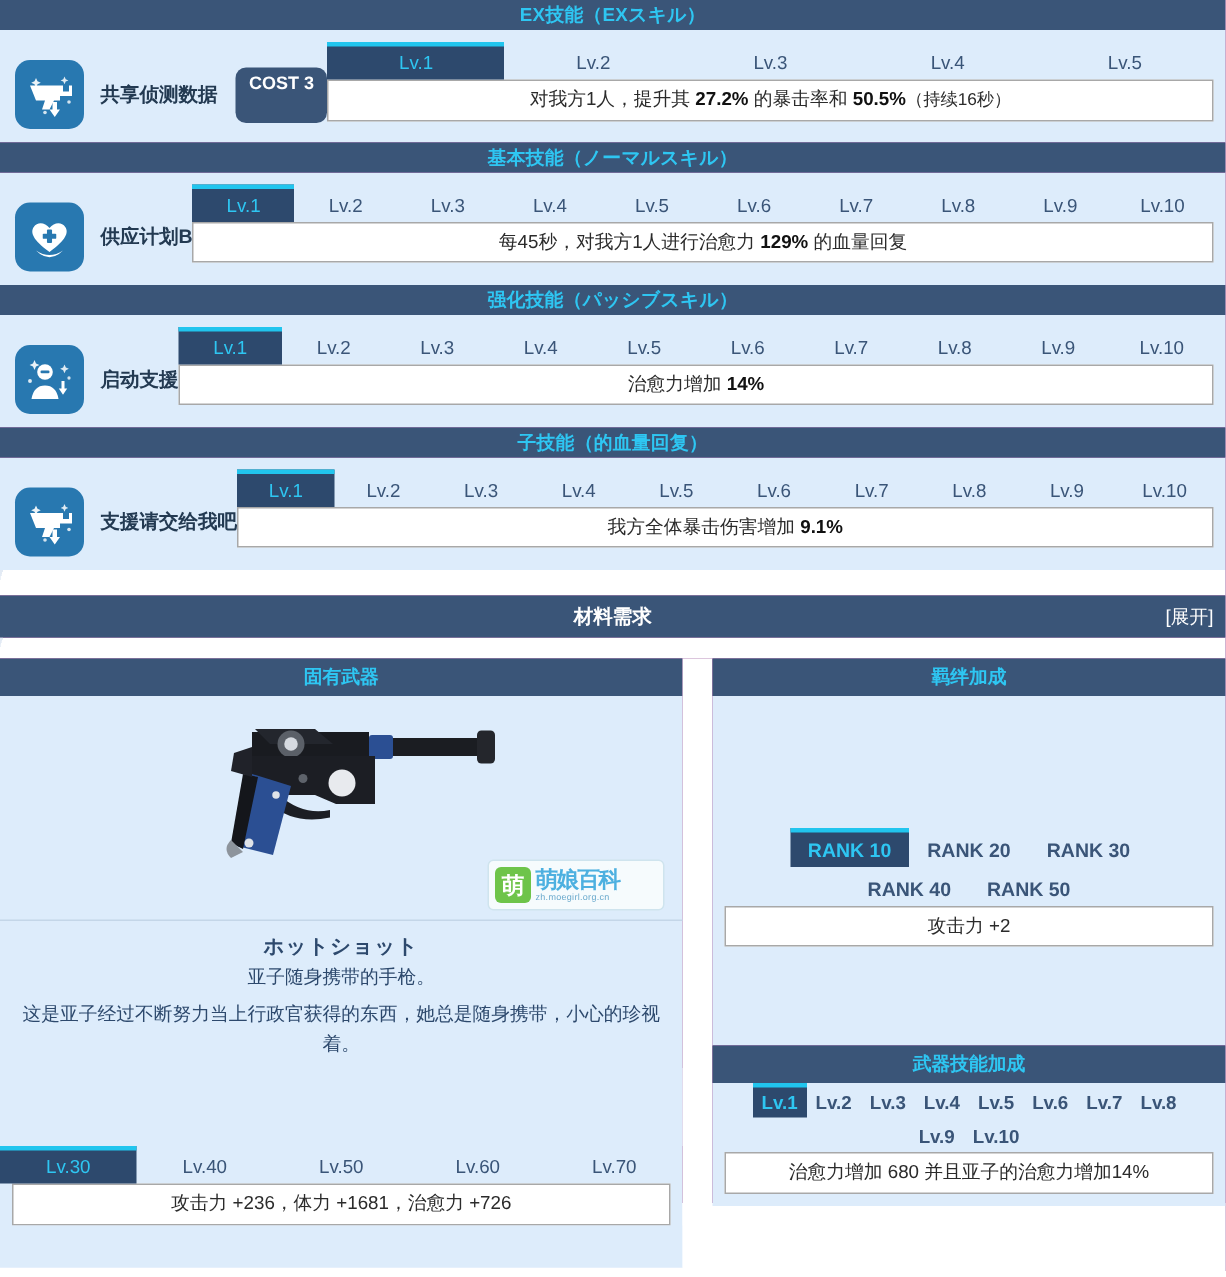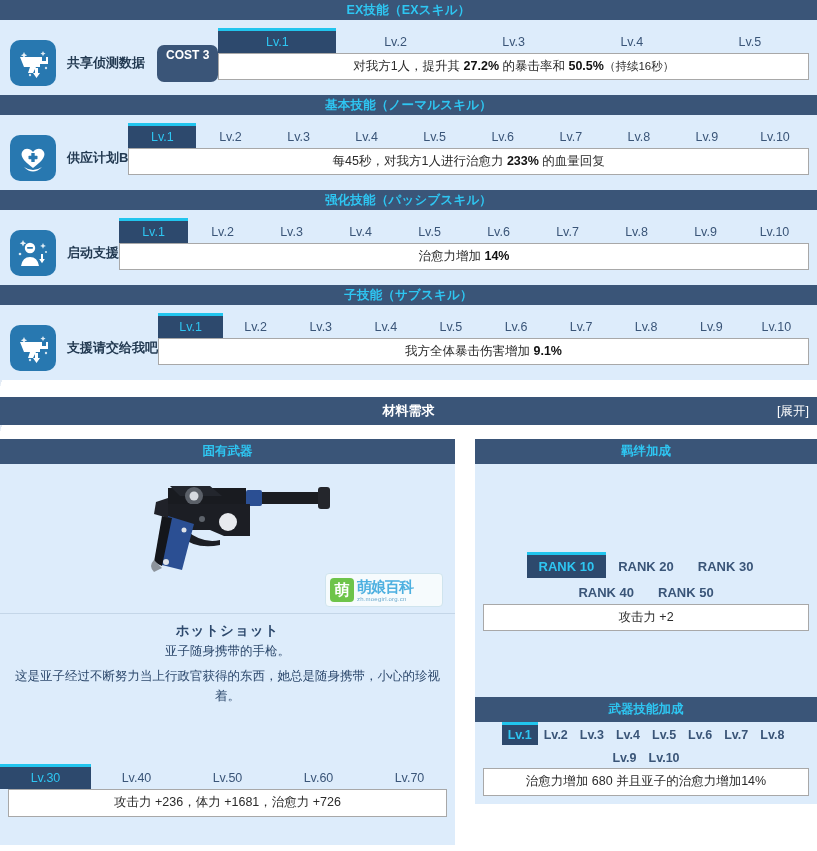--- a/index.html
+++ b/index.html
@@ -237,21 +237,21 @@
             <div class="lv-tab">Lv.2</div>
             <div class="lv-tab">Lv.3</div>
             <div class="lv-tab">Lv.4</div>
             <div class="lv-tab">Lv.5</div>
             <div class="lv-tab">Lv.6</div>
             <div class="lv-tab">Lv.7</div>
             <div class="lv-tab">Lv.8</div>
             <div class="lv-tab">Lv.9</div>
             <div class="lv-tab">Lv.10</div>
           </div>
-          <div class="desc-box"><span>每45秒，对我方1人进行治愈力 </span><b>233%</b><span> 的血量回复</span></div>
+          <div class="desc-box"><span>每45秒，对我方1人进行治愈力 </span><b>129%</b><span> 的血量回复</span></div>
         </div>
       </div>
       <div class="band">强化技能（パッシブスキル）</div>
       <div class="skill-block">
         <div class="skill-left">
           <div class="sk-icon">
             <svg width="34" height="34" viewBox="0 0 34 34">
               <g fill="#ffffff">
       <circle cx="14" cy="12" r="5.2"></circle>
       <path d="M5 30 q1.5 -9 9 -9 q7.5 0 9 9 z"></path>
@@ -275,21 +275,21 @@
             <div class="lv-tab">Lv.5</div>
             <div class="lv-tab">Lv.6</div>
             <div class="lv-tab">Lv.7</div>
             <div class="lv-tab">Lv.8</div>
             <div class="lv-tab">Lv.9</div>
             <div class="lv-tab">Lv.10</div>
           </div>
           <div class="desc-box"><span>治愈力增加 </span><b>14%</b></div>
         </div>
       </div>
-      <div class="band">子技能（サブスキル）</div>
+      <div class="band">子技能（的血量回复）</div>
       <div class="skill-block">
         <div class="skill-left">
           <div class="sk-icon">
             <svg width="34" height="34" viewBox="0 0 34 34">
               <g fill="#ffffff">
       <path d="M4 11 h22 v4 h4 v-4 h2 v7 h-8 v3 h-4 l-3 6 h-5 l2 -6 h-6 z"></path>
       <path d="M19 22 l3 0 l0 5 l2 0 l-3.5 5 l-3.5 -5 l2 0 z"></path>
       <path d="M8 6 l1 2.2 l2.2 1 l-2.2 1 l-1 2.2 l-1 -2.2 l-2.2 -1 l2.2 -1 z" opacity=".9"></path>
       <path d="M27 5 l.8 1.8 l1.8 .8 l-1.8 .8 l-.8 1.8 l-.8 -1.8 l-1.8 -.8 l1.8 -.8 z" opacity=".85"></path>
       <circle cx="14" cy="29" r="1.2" opacity=".8"></circle>

